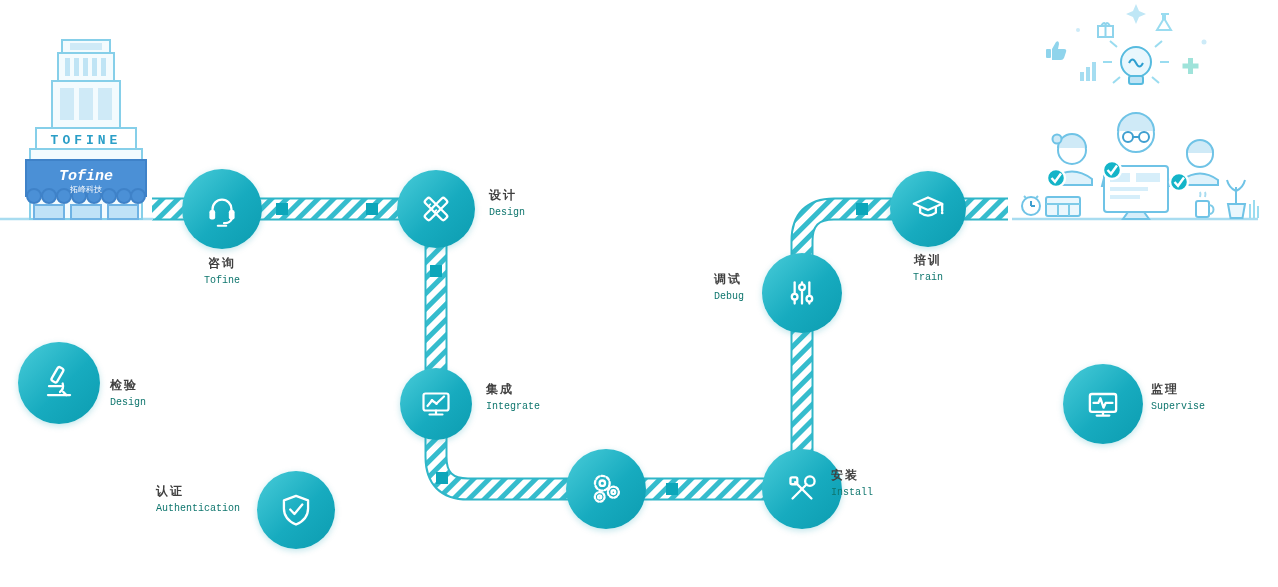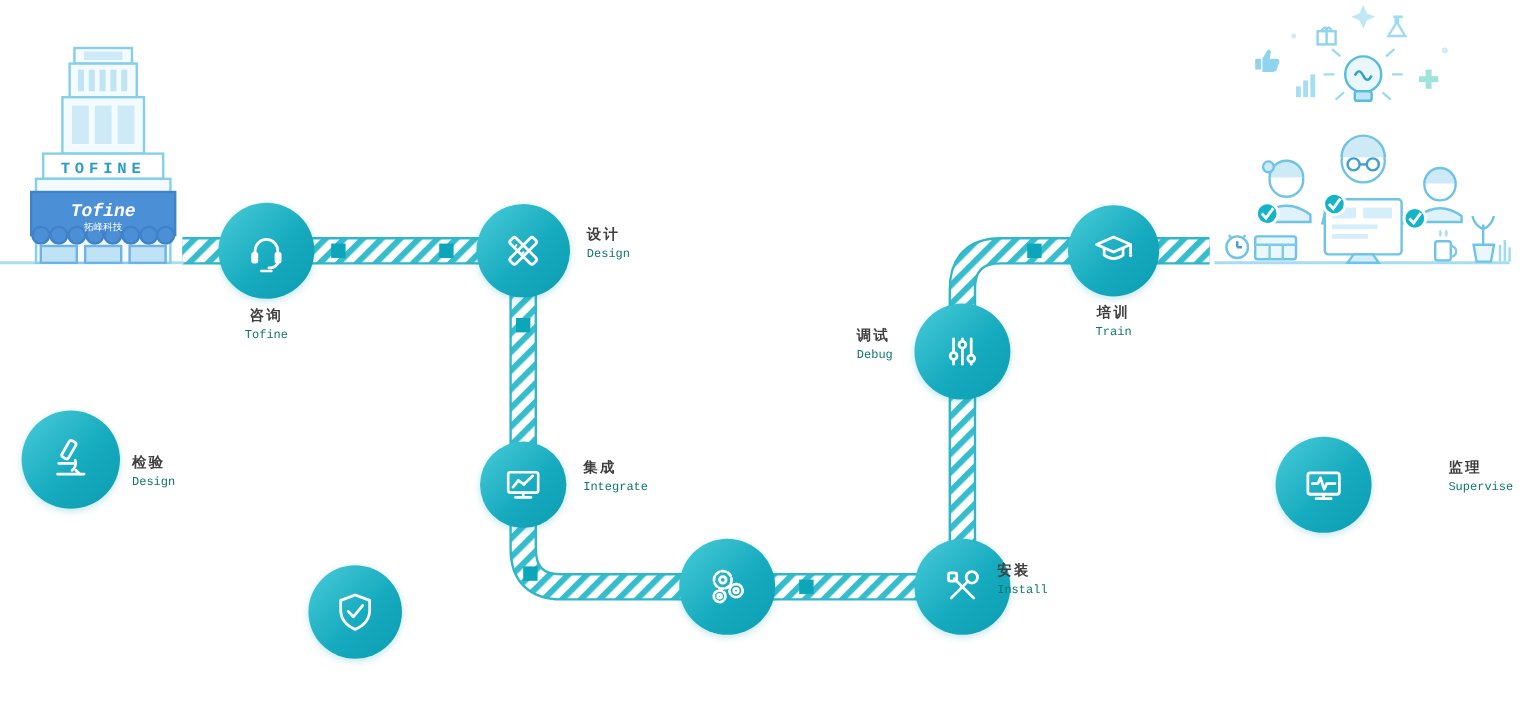--- a/index.html
+++ b/index.html
@@ -285,21 +285,21 @@
     <div class="en">Train</div>
   </div>
 
   <div class="node" style="left:1063px;top:364px;width:80px;height:80px;">
     <svg width="42" height="42" viewBox="0 0 40 40" fill="none" stroke="#ffffff" stroke-width="2.2" stroke-linecap="round" stroke-linejoin="round">
       <rect x="7.5" y="10.5" width="25" height="17" rx="2"></rect>
       <polyline points="11,19 15.5,19 17.5,14.5 20.5,23.5 22.5,19 29,19"></polyline>
       <path d="M20 27.5 v3.5 M14 31 h12"></path>
     </svg>
   </div>
-  <div class="label" style="left:1207px;top:384px;">
+  <div class="label" style="left:1151px;top:384px;">
     <div class="zh">监理</div>
     <div class="en">Supervise</div>
   </div>
 
   <div class="node" style="left:18px;top:342px;width:82px;height:82px;">
     <svg width="42" height="42" viewBox="0 0 40 40" fill="none" stroke="#ffffff" stroke-width="2.2" stroke-linecap="round" stroke-linejoin="round">
       <g transform="rotate(30 18 13)">
           <rect x="15" y="4.5" width="6" height="15" rx="2"></rect>
         </g>
       <path d="M23.5 20.5 a7.5 7.5 0 0 1 -2.5 8"></path>
@@ -312,14 +312,18 @@
     <div class="zh">检验</div>
     <div class="en">Design</div>
   </div>
 
   <div class="node" style="left:257px;top:471px;width:78px;height:78px;">
     <svg width="42" height="42" viewBox="0 0 40 40" fill="none" stroke="#ffffff" stroke-width="2.2" stroke-linecap="round" stroke-linejoin="round">
       <path d="M20 6.5 L31.5 10.8 V18.5 C31.5 26.5 27 30.8 20 33.8 C13 30.8 8.5 26.5 8.5 18.5 V10.8 Z"></path>
       <polyline points="14.5,19.5 18.5,23.8 26,14.8"></polyline>
     </svg>
   </div>
+  <div class="label right-align" style="left:240px;top:486px;">
+    <div class="zh">认证</div>
+    <div class="en">Authentication</div>
+  </div>
 
 </div>
 
 </body></html>

